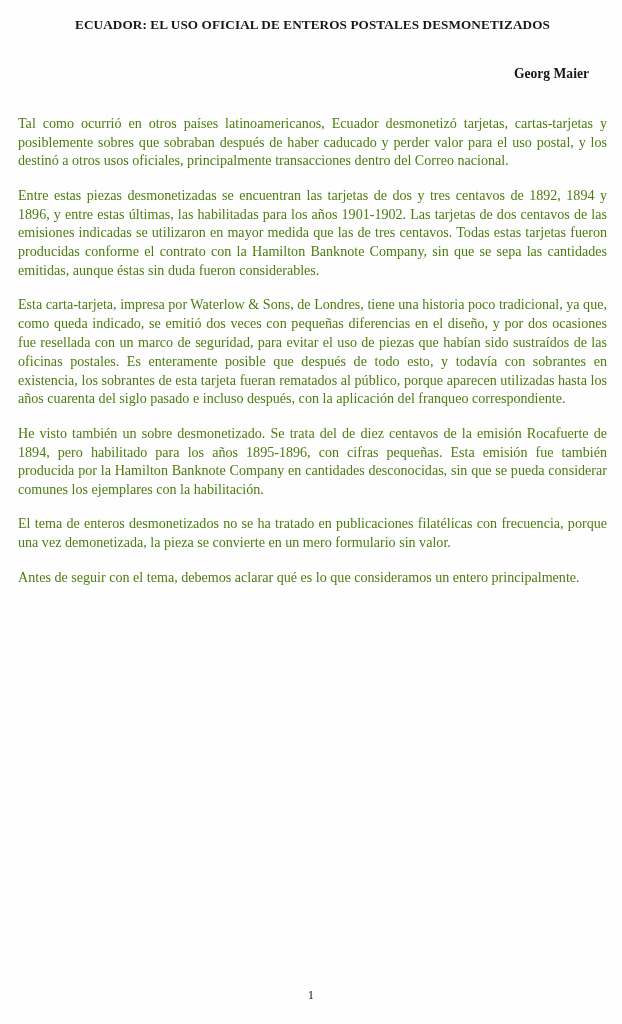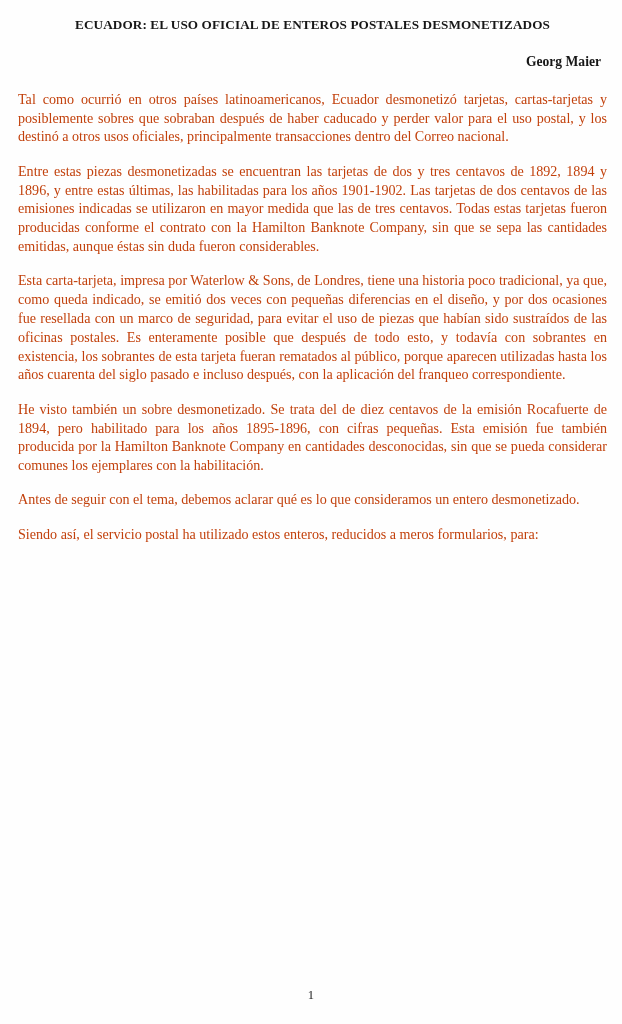--- a/index.html
+++ b/index.html
@@ -35,35 +35,35 @@
     letter-spacing: 0.1px;
     margin: 0;
     padding-top: 17px;
     line-height: 1.2;
     color: #171717;
   }
   .byline {
     text-align: right;
     font-weight: bold;
     font-size: 13.6px;
-    margin: 4px;
+    margin: 16px;
     padding-top: 17px;
     padding-right: 2px;
     color: #171717;
   }
   .body-text {
     padding-top: 16px;
   }
   p.para {
     margin: 0 0 15.5px 0;
     font-size: 14.1px;
     line-height: 1.335;
     text-align: justify;
     text-justify: inter-word;
-    color: #c2410c;
+    color: #4d7c0f;
     hyphens: none;
   }
   p.para:last-child {
     margin-bottom: 0;
   }
   .page-number {
     position: absolute;
     left: 0;
     right: 0;
     top: 988px;
@@ -80,20 +80,20 @@
 
     <h1 class="doc-title">ECUADOR: EL USO OFICIAL DE ENTEROS POSTALES DESMONETIZADOS</h1>
 
     <div class="byline">Georg Maier</div>
 
     <div class="body-text">
       <p class="para">Tal como ocurrió en otros países latinoamericanos, Ecuador desmonetizó tarjetas, cartas-tarjetas y posiblemente sobres que sobraban después de haber caducado y perder valor para el uso postal, y los destinó a otros usos oficiales, principalmente transacciones dentro del Correo nacional.</p>
       <p class="para">Entre estas piezas desmonetizadas se encuentran las tarjetas de dos y tres centavos de 1892, 1894 y 1896, y entre estas últimas, las habilitadas para los años 1901-1902. Las tarjetas de dos centavos de las emisiones indicadas se utilizaron en mayor medida que las de tres centavos. Todas estas tarjetas fueron producidas conforme el contrato con la Hamilton Banknote Company, sin que se sepa las cantidades emitidas, aunque éstas sin duda fueron considerables.</p>
       <p class="para">Esta carta-tarjeta, impresa por Waterlow &amp; Sons, de Londres, tiene una historia poco tradicional, ya que, como queda indicado, se emitió dos veces con pequeñas diferencias en el diseño, y por dos ocasiones fue resellada con un marco de seguridad, para evitar el uso de piezas que habían sido sustraídos de las oficinas postales. Es enteramente posible que después de todo esto, y todavía con sobrantes en existencia, los sobrantes de esta tarjeta fueran rematados al público, porque aparecen utilizadas hasta los años cuarenta del siglo pasado e incluso después, con la aplicación del franqueo correspondiente.</p>
       <p class="para">He visto también un sobre desmonetizado. Se trata del de diez centavos de la emisión Rocafuerte de 1894, pero habilitado para los años 1895-1896, con cifras pequeñas. Esta emisión fue también producida por la Hamilton Banknote Company en cantidades desconocidas, sin que se pueda considerar comunes los ejemplares con la habilitación.</p>
-      <p class="para">Antes de seguir con el tema, debemos aclarar qué es lo que consideramos un entero desmonetizado.</p>
-      <p class="para">Siendo así, el servicio postal ha utilizado estos enteros, reducidos a meros formularios, para:</p>
+      <p class="para">El tema de enteros desmonetizados no se ha tratado en publicaciones filatélicas con frecuencia, porque una vez demonetizada, la pieza se convierte en un mero formulario sin valor.</p>
+      <p class="para">Antes de seguir con el tema, debemos aclarar qué es lo que consideramos un entero principalmente.</p>
     </div>
 
   </div>
 
   <div class="page-number">1</div>
 </div>
 
 </body></html>

